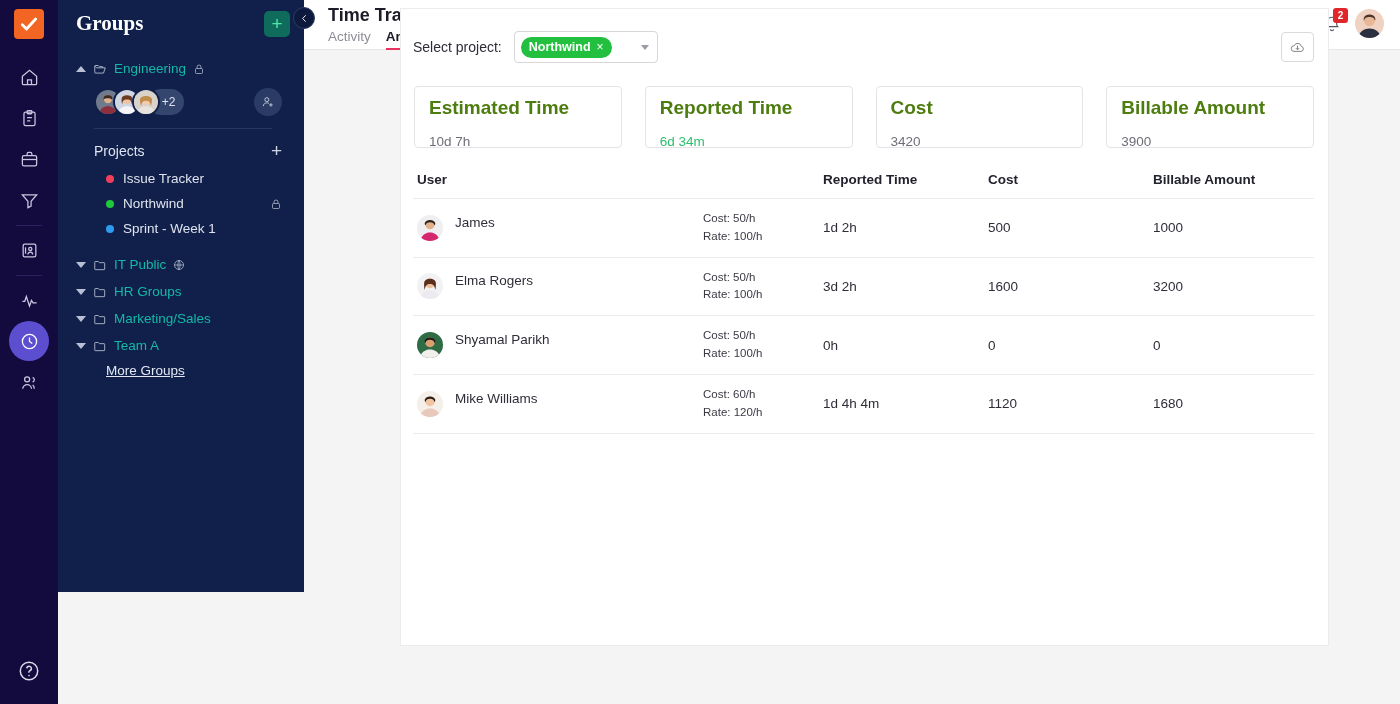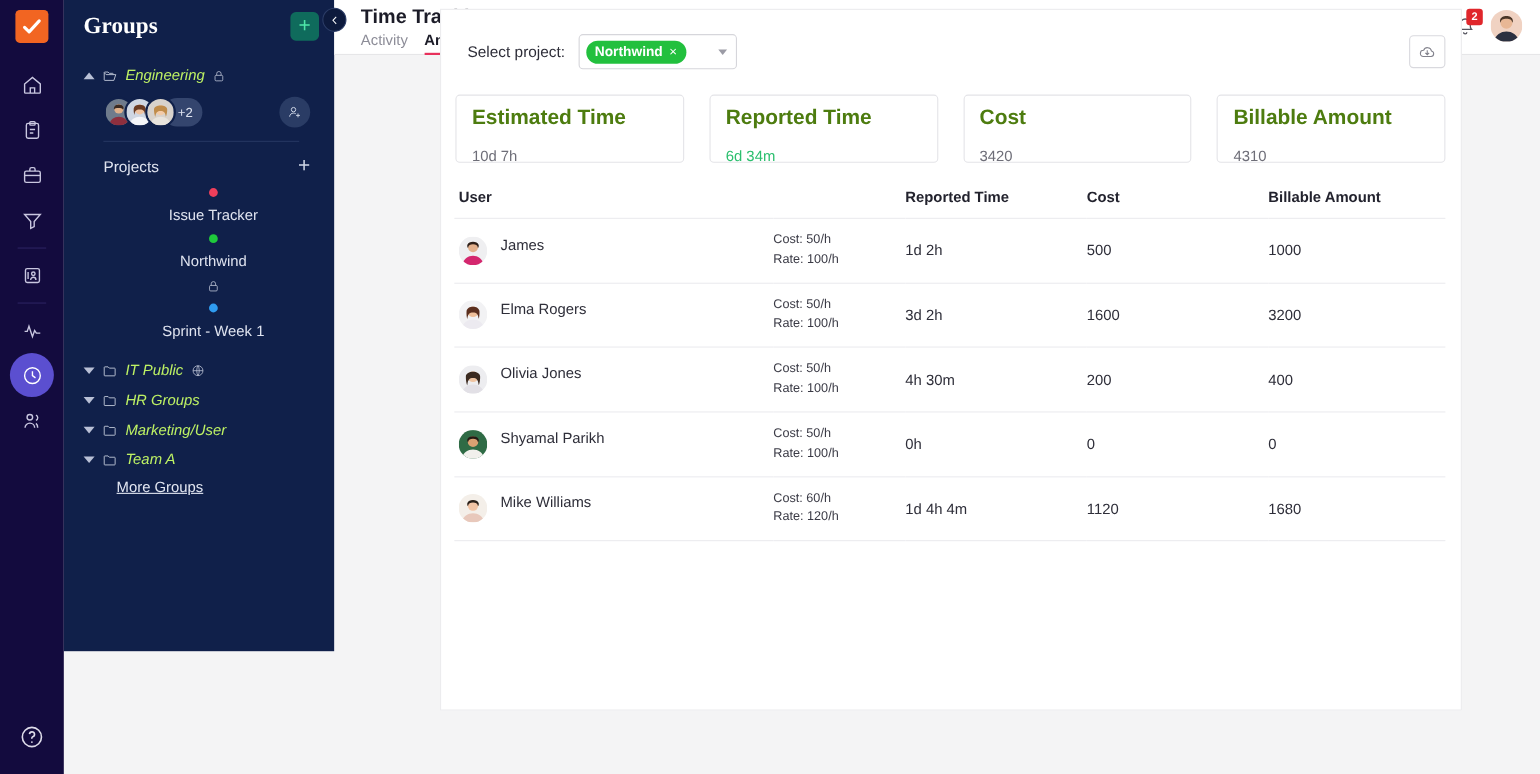--- a/index.html
+++ b/index.html
@@ -46,21 +46,21 @@
   }
   .sb-title { font-family: "Liberation Serif", serif; font-size: 21px; font-weight: bold; color: #fff; }
   .sb-add {
     width: 26px; height: 26px; border-radius: 5px; background: #0f6b5c;
     display: flex; align-items: center; justify-content: center;
     color: #4ee6a8; font-size: 19px; line-height: 1; cursor: pointer;
   }
   .sb-body { padding-top: 8px; }
   .grp-row {
     display: flex; align-items: center; gap: 7px;
-    padding: 6px 14px 6px 18px; font-size: 13.5px; color: #bef264; cursor: pointer; font-style: italic;
+    padding: 6px 14px 6px 18px; font-size: 13.5px; color: #14b8a6; cursor: pointer;
   }
   .caret { width: 0; height: 0; border-left: 5px solid transparent; border-right: 5px solid transparent; }
   .caret.up { border-bottom: 6px solid #b9c0d6; }
   .caret.down { border-top: 6px solid #b9c0d6; }
   .folder svg { width: 14px; height: 14px; stroke: #c3cada; fill: none; stroke-width: 1.4; display: block; }
   .lock svg, .globe svg { width: 12px; height: 12px; stroke: #c3cada; fill: none; stroke-width: 1.4; display: block; }
   .avatars-row {
     display: flex; align-items: center; justify-content: space-between;
     padding: 6px 22px 6px 36px;
   }
@@ -81,21 +81,21 @@
   }
   .add-member svg { width: 14px; height: 14px; stroke: #cfd6e6; fill: none; stroke-width: 1.5; }
   .divider-line { height: 1px; background: #253661; margin: 6px 32px 6px 36px; }
   .projects-head {
     display: flex; align-items: center; justify-content: space-between;
     padding: 6px 22px 6px 36px; font-size: 14px; color: #dfe3ef;
   }
   .plus-sm { font-size: 19px; color: #cdd4e4; line-height: 1; cursor: pointer; }
   .proj-row {
     display: flex; align-items: center; gap: 9px;
-    padding: 5px 22px 5px 48px; font-size: 13.5px; color: #dfe3ef; cursor: pointer; flex-direction: column;
+    padding: 5px 22px 5px 48px; font-size: 13.5px; color: #dfe3ef; cursor: pointer;
   }
   .dot { width: 8px; height: 8px; border-radius: 50%; flex: 0 0 8px; }
   .proj-name { flex: 1; }
   .more-groups {
     padding: 4px 22px 4px 48px; font-size: 13.5px; color: #e3e7f2;
     text-decoration: underline; cursor: pointer; display: inline-block;
   }
   .collapse-btn {
     position: absolute; right: -11px; top: 7px; width: 22px; height: 22px;
     border-radius: 50%; background: #0d1a3d; border: 1px solid #2b3c66;
@@ -135,21 +135,21 @@
     display: flex; align-items: center; justify-content: center; padding: 0 3px;
   }
   .user-av { width: 29px; height: 29px; border-radius: 50%; overflow: hidden; cursor: pointer; }
 
   
   .card {
     position: absolute; left: 96px; top: 8px; width: 929px; height: 638px;
     background: #ffffff; border: 1px solid #ececee;
   }
   .card-inner { padding: 22px 14px 0 12px; }
-  .select-row { display: flex; align-items: center; justify-content: space-between; margin-left: 12px; }
+  .select-row { display: flex; align-items: center; justify-content: space-between; }
   .select-left { display: flex; align-items: center; gap: 12px; }
   .select-label { font-size: 14px; color: #2d2d38; }
   .multiselect {
     width: 144px; height: 32px; border: 1px solid #d6d6db; border-radius: 4px;
     background: #fff; display: flex; align-items: center; justify-content: space-between;
     padding: 0 8px 0 6px; cursor: pointer;
   }
   .chip {
     background: #22c03e; color: #fff; border-radius: 11px; height: 21px;
     display: flex; align-items: center; gap: 6px; padding: 0 8px; font-size: 12.5px; font-weight: bold;
@@ -374,21 +374,21 @@
         </span>
         <span>HR Groups</span>
       </div>
       <div class="grp-row">
         <span class="caret down"></span>
         <span class="folder">
           <svg viewBox="0 0 24 24">
               <path d="M3 7a1 1 0 0 1 1-1h5l2 2h8a1 1 0 0 1 1 1v10a1 1 0 0 1-1 1H4a1 1 0 0 1-1-1z"></path>
             </svg>
         </span>
-        <span>Marketing/User</span>
+        <span>Marketing/Sales</span>
       </div>
       <div class="grp-row">
         <span class="caret down"></span>
         <span class="folder">
           <svg viewBox="0 0 24 24">
               <path d="M3 7a1 1 0 0 1 1-1h5l2 2h8a1 1 0 0 1 1 1v10a1 1 0 0 1-1 1H4a1 1 0 0 1-1-1z"></path>
             </svg>
         </span>
         <span>Team A</span>
       </div>
@@ -484,21 +484,21 @@
           <div class="stat">
             <div class="stat-label">Reported Time</div>
             <div class="stat-value green">6d 34m</div>
           </div>
           <div class="stat">
             <div class="stat-label">Cost</div>
             <div class="stat-value">3420</div>
           </div>
           <div class="stat">
             <div class="stat-label">Billable Amount</div>
-            <div class="stat-value">4310</div>
+            <div class="stat-value">3900</div>
           </div>
         </div>
 
         <table class="table">
           <thead>
             <tr>
               <th class="th-user">User</th>
               <th class="th-rate"></th>
               <th class="th-time">Reported Time</th>
               <th class="th-cost">Cost</th>
@@ -552,44 +552,20 @@
               </td>
               <td>3d 2h</td>
               <td>1600</td>
               <td>3200</td>
             </tr>
             <tr>
               <td>
                 <div class="user-cell">
                   <span class="row-av">
                     <svg class="photo" viewBox="0 0 40 40">
-                        <rect width="40" height="40" fill="#ededf0"></rect>
-                        <circle cx="20" cy="16" r="7.5" fill="#efc4a2"></circle>
-                        <path d="M4 40c2-9 9-13 16-13s14 4 16 13z" fill="#e2e0e6"></path>
-                        <path d="M10 16c0-9 20-9 20 0 0 8-2 12-2 12-1-8-3-10-8-10s-7 2-8 10c0 0-2-4-2-12z" fill="#3b2a20"></path>
-                      </svg>
-                  </span>
-                  <span>Olivia Jones</span>
-                </div>
-              </td>
-              <td>
-                <div class="rate-cell">
-                  <div>Cost: 50/h</div>
-                  <div>Rate: 100/h</div>
-                </div>
-              </td>
-              <td>4h 30m</td>
-              <td>200</td>
-              <td>400</td>
-            </tr>
-            <tr>
-              <td>
-                <div class="user-cell">
-                  <span class="row-av">
-                    <svg class="photo" viewBox="0 0 40 40">
                         <rect width="40" height="40" fill="#2f6b45"></rect>
                         <circle cx="20" cy="16" r="7.5" fill="#d9a172"></circle>
                         <path d="M4 40c2-9 9-13 16-13s14 4 16 13z" fill="#f1f0ec"></path>
                         <path d="M12 13c2-6 14-6 16 0 .5 3-1 4-1 4-1-4-3-5-7-5s-6 1-7 5c0 0-1.5-1-1-4z" fill="#231a14"></path>
                       </svg>
                   </span>
                   <span>Shyamal Parikh</span>
                 </div>
               </td>
               <td>

